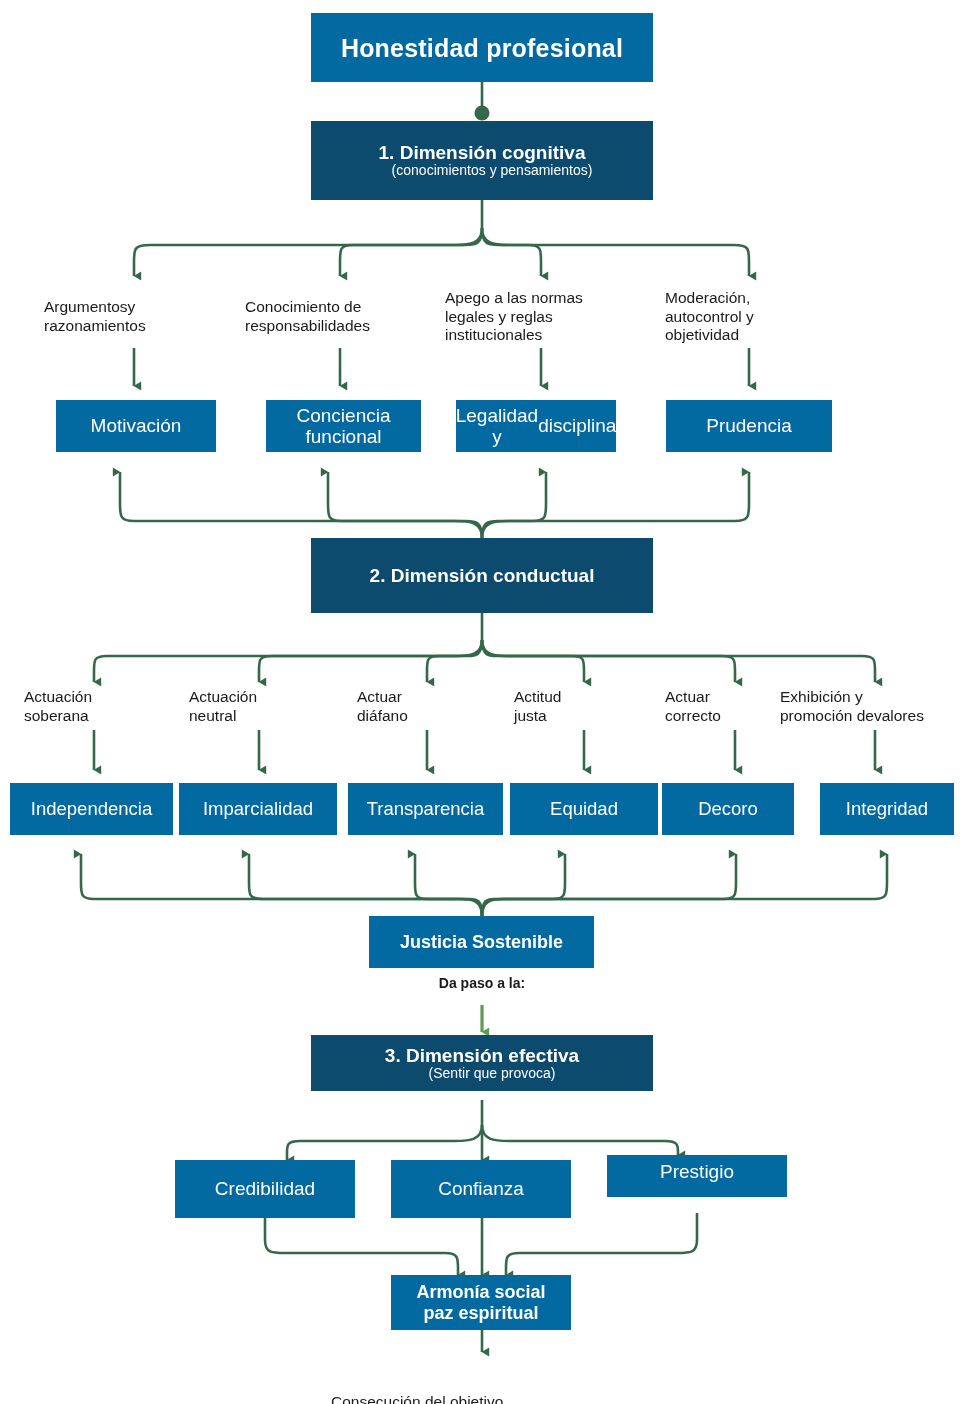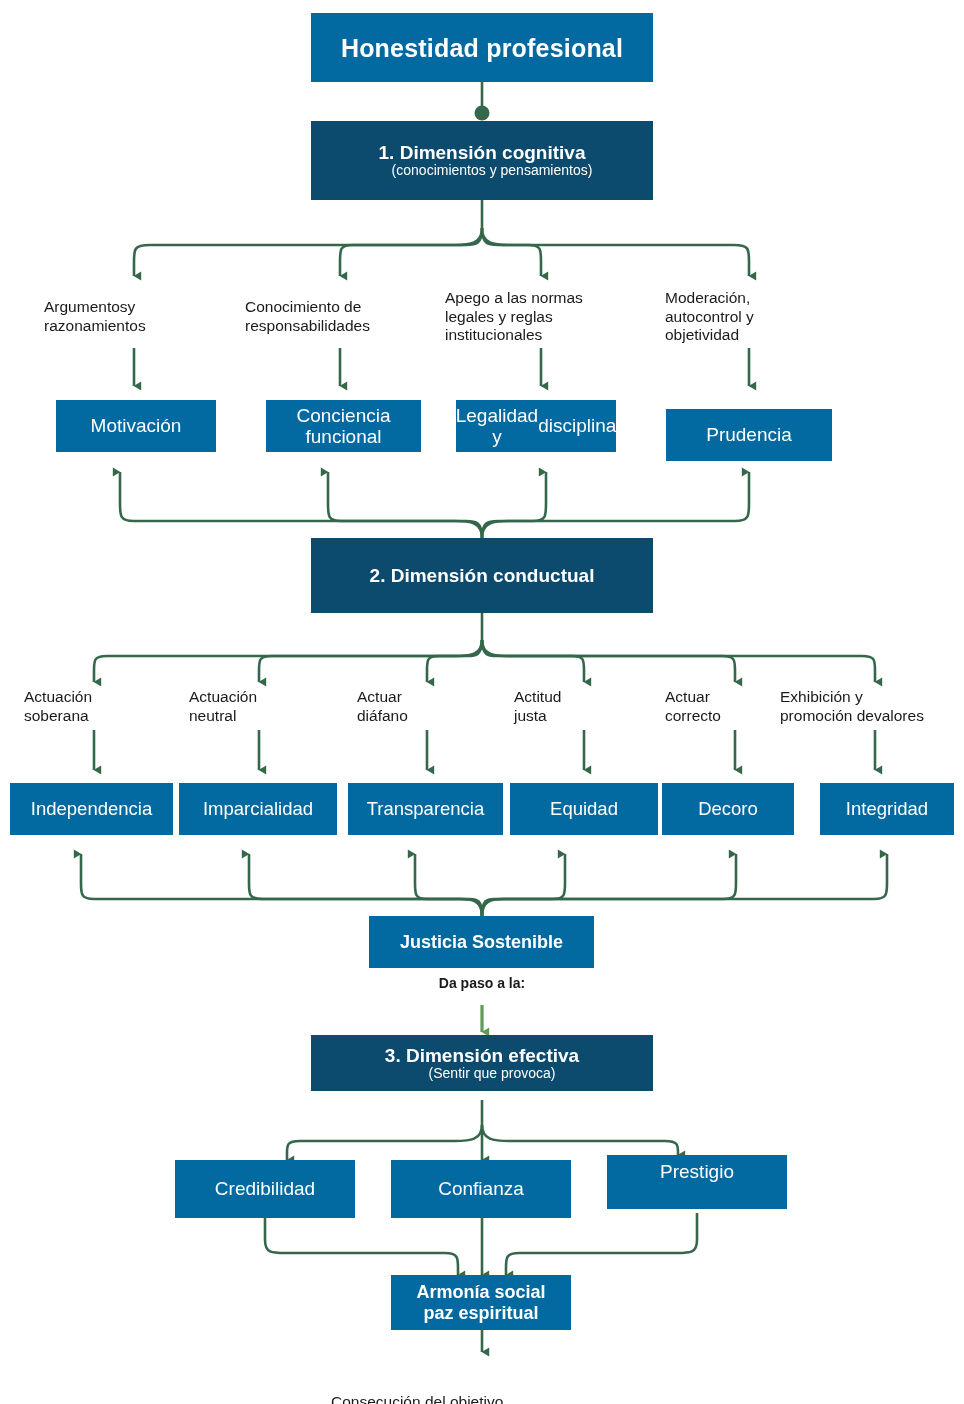--- a/index.html
+++ b/index.html
@@ -163,21 +163,21 @@
     <span class="stack">Conciencia</span>
     <span class="stack">funcional</span>
   </div>
   <div class="node light t-box" style="left:56px;top:400px;width:160px;height:52px;flex-direction:column;">
     <span class="stack">Motivación</span>
   </div>
   <div class="node light t-box" style="left:456px;top:400px;width:160px;height:52px;flex-direction:row;">
     <span class="stack">Legalidad y</span>
     <span class="stack">disciplina</span>
   </div>
-  <div class="node light t-box" style="left:666px;top:400px;width:166px;height:52px;flex-direction:column;margin-top:9px;">
+  <div class="node light t-box" style="left:666px;top:400px;width:166px;height:52px;flex-direction:column;">
     <span class="stack">Prudencia</span>
   </div>
 
   <div class="node dark" style="left:311px;top:538px;width:342px;height:75px;flex-direction:column;">
     <span class="t-dim-a">2. Dimensión conductual</span>
   </div>
 
   <div class="label t-cap" style="left:24px;top:684px;width:140px;height:46px;flex-direction:column;">
     <span class="stack">Actuación</span>
     <span class="stack">soberana</span>
@@ -234,21 +234,21 @@
     <span class="t-dim-a">3. Dimensión efectiva</span>
     <span class="t-dim-b">(Sentir que provoca)</span>
   </div>
 
   <div class="node light t-box" style="left:175px;top:1160px;width:180px;height:58px;">
     <span>Credibilidad</span>
   </div>
   <div class="node light t-box" style="left:391px;top:1160px;width:180px;height:58px;">
     <span>Confianza</span>
   </div>
-  <div class="node light t-box" style="left:607px;top:1155px;width:180px;height:54px;align-items:flex-start;padding-top:6px;">
+  <div class="node light t-box" style="left:607px;top:1155px;width:180px;height:42px;align-items:flex-start;padding-top:6px;">
     <span>Prestigio</span>
   </div>
 
   <div class="node light t-bold" style="left:391px;top:1275px;width:180px;height:55px;flex-direction:column;">
     <span class="stack">Armonía social</span>
     <span class="stack">paz espiritual</span>
   </div>
 
   <div class="label t-foot" style="left:331px;top:1353px;width:300px;height:46px;flex-direction:column;margin-top:36px;">
     <span class="stack">Consecución del objetivo</span>

